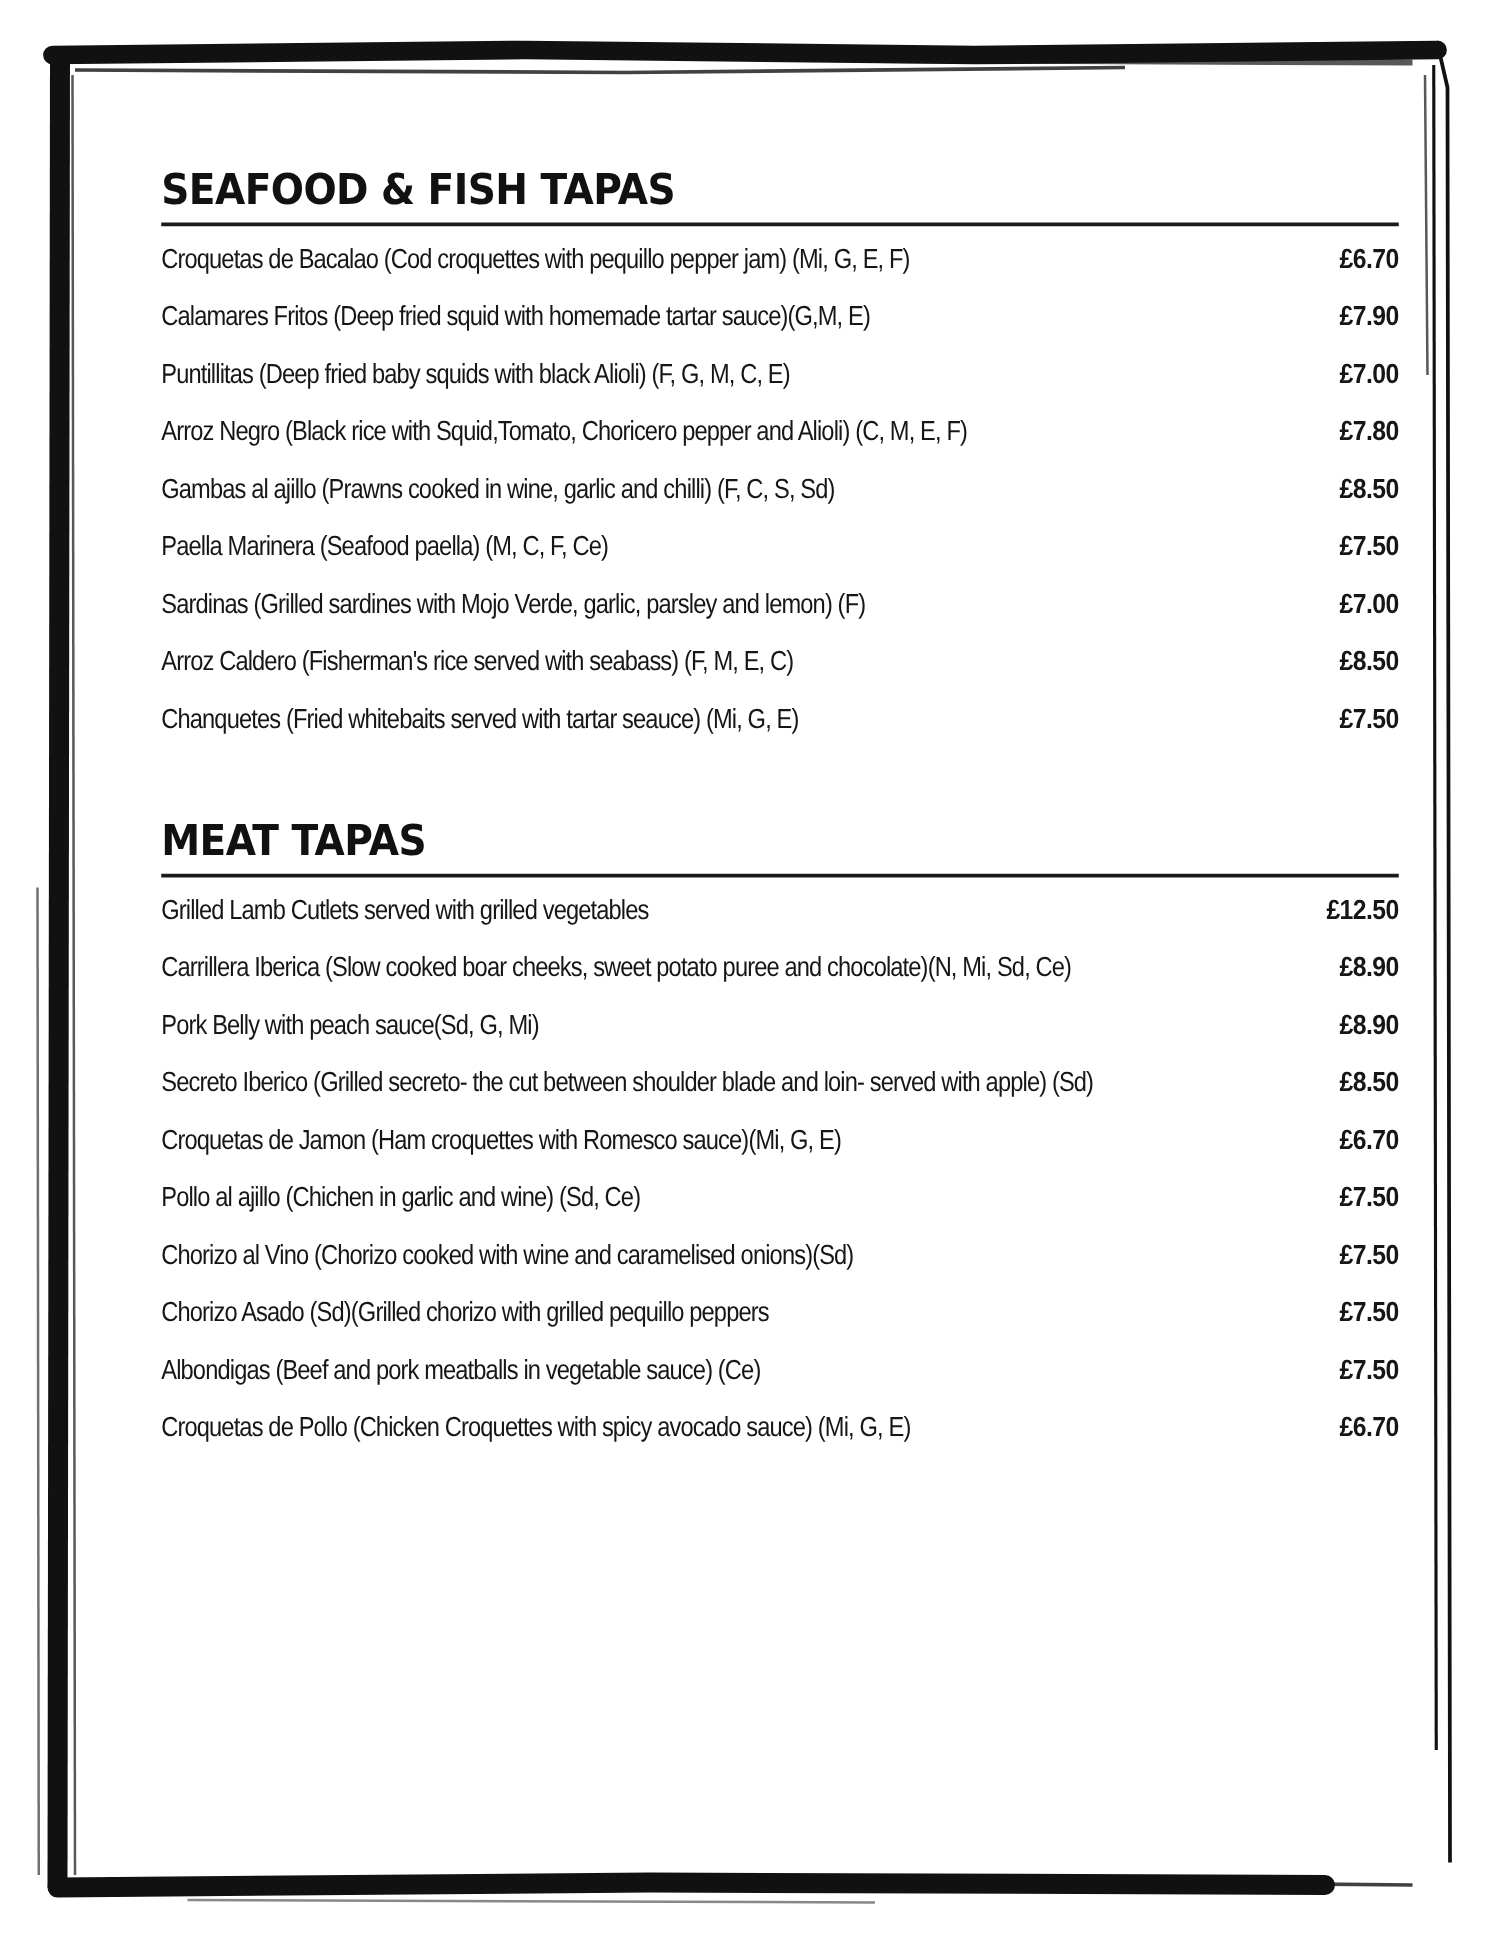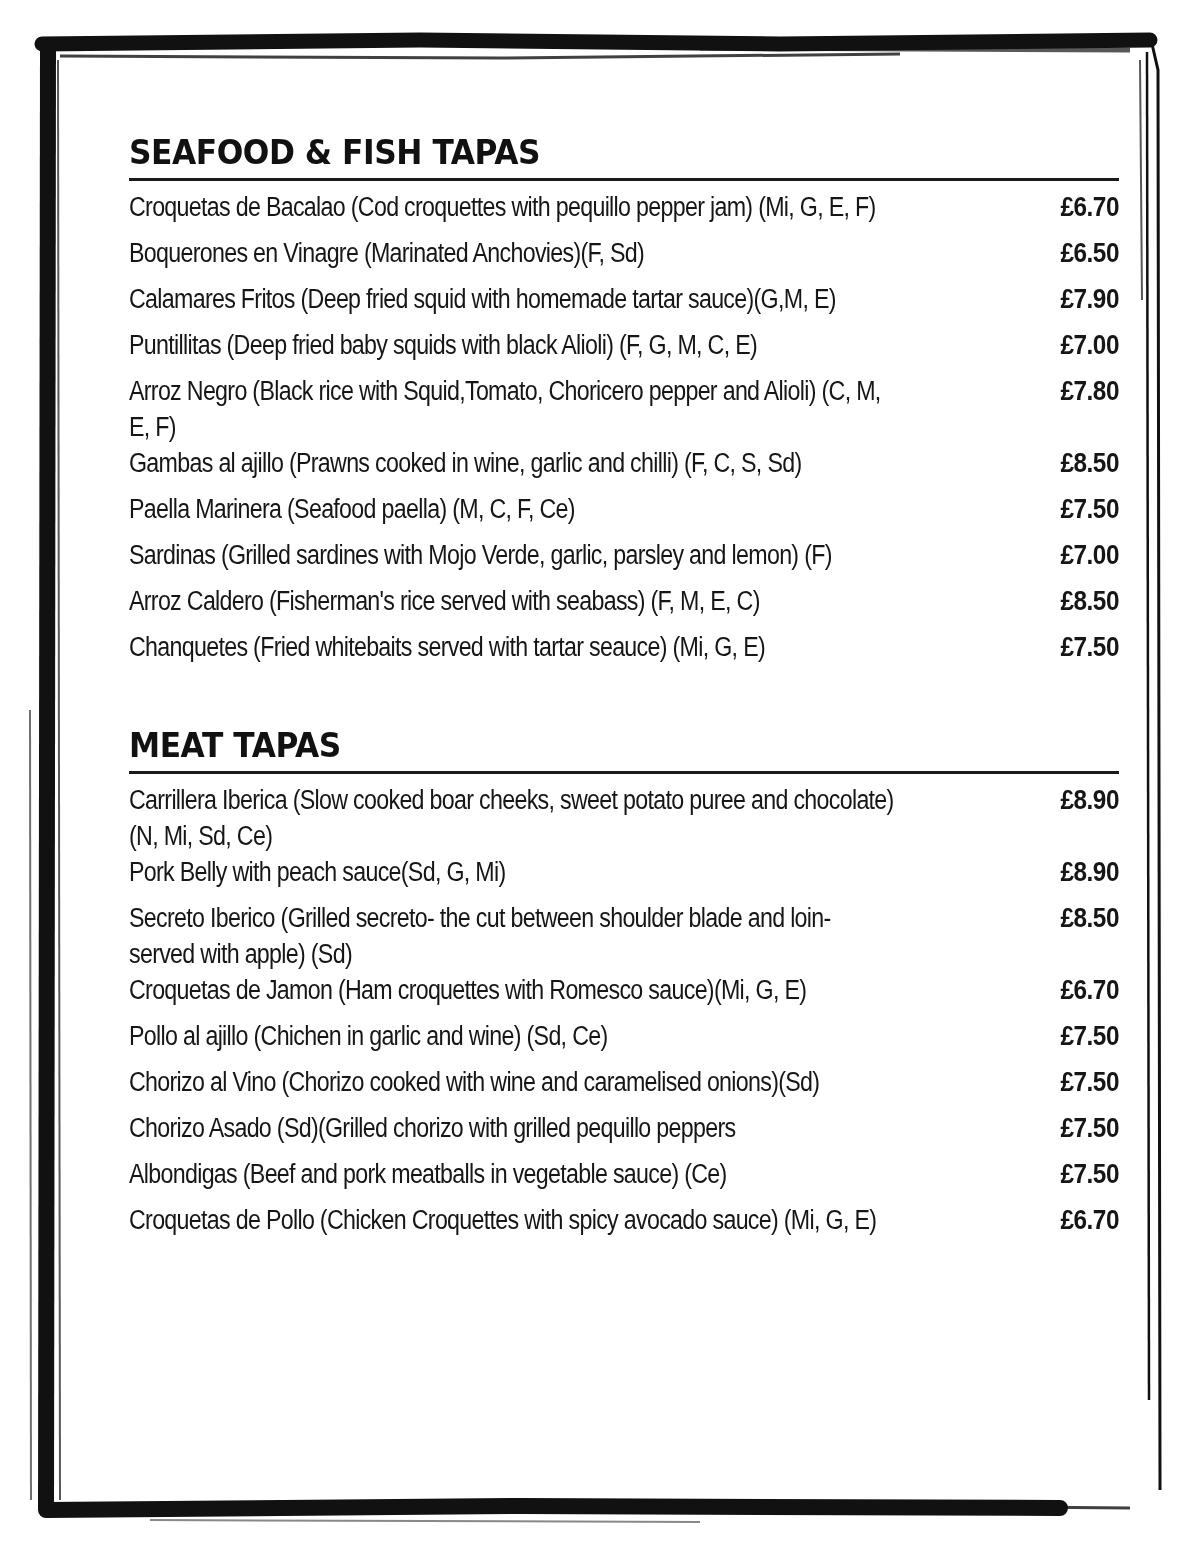--- a/index.html
+++ b/index.html
@@ -19,21 +19,21 @@
     transform: scaleX(0.92);
     transform-origin: left center;
     white-space: nowrap;
   }
   .rule { height: 3px; background: #1a1a1a; margin: 2px 0 8px 0; }
   .item {
     display: flex;
     justify-content: space-between;
     align-items: flex-start;
     font-family: "Liberation Sans", sans-serif;
-    font-size: 27px;
+    font-size: 22px;
     color: #161616;
     min-height: 46px;
     line-height: 36px;
   }
   .item .name {
     flex: 1;
     padding-right: 20px;
     letter-spacing: -0.8px;
     transform: scaleX(0.86);
     transform-origin: left top;
@@ -76,24 +76,20 @@
 <div class="content">
 
   <div class="section">
     <h2 class="section-title">SEAFOOD &amp; FISH TAPAS</h2>
     <div class="rule"></div>
     <div class="item">
         <span class="name">Croquetas de Bacalao (Cod croquettes with pequillo pepper jam) (Mi, G, E, F)</span>
         <span class="price">£6.70</span>
       </div>
     <div class="item">
-        <span class="name">Boquerones en Vinagre (Marinated Anchovies)(F, Sd)</span>
-        <span class="price">£6.50</span>
-      </div>
-    <div class="item">
         <span class="name">Calamares Fritos (Deep fried squid with homemade tartar sauce)(G,M, E)</span>
         <span class="price">£7.90</span>
       </div>
     <div class="item">
         <span class="name">Puntillitas (Deep fried baby squids with black Alioli) (F, G, M, C, E)</span>
         <span class="price">£7.00</span>
       </div>
     <div class="item">
         <span class="name">Arroz Negro (Black rice with Squid,Tomato, Choricero pepper and Alioli) (C, M, E, F)</span>
         <span class="price">£7.80</span>
@@ -118,20 +114,24 @@
         <span class="name">Chanquetes (Fried whitebaits served with tartar seauce) (Mi, G, E)</span>
         <span class="price">£7.50</span>
       </div>
   </div>
 
   <div class="gap"></div>
 
   <div class="section">
     <h2 class="section-title">MEAT TAPAS</h2>
     <div class="rule"></div>
+    <div class="item">
+        <span class="name">Grilled Lamb Cutlets served with grilled vegetables</span>
+        <span class="price">£12.50</span>
+      </div>
     <div class="item">
         <span class="name">Carrillera Iberica (Slow cooked boar cheeks, sweet potato puree and chocolate)(N, Mi, Sd, Ce)</span>
         <span class="price">£8.90</span>
       </div>
     <div class="item">
         <span class="name">Pork Belly with peach sauce(Sd, G, Mi)</span>
         <span class="price">£8.90</span>
       </div>
     <div class="item">
         <span class="name">Secreto Iberico (Grilled secreto- the cut between shoulder blade and loin- served with apple) (Sd)</span>

